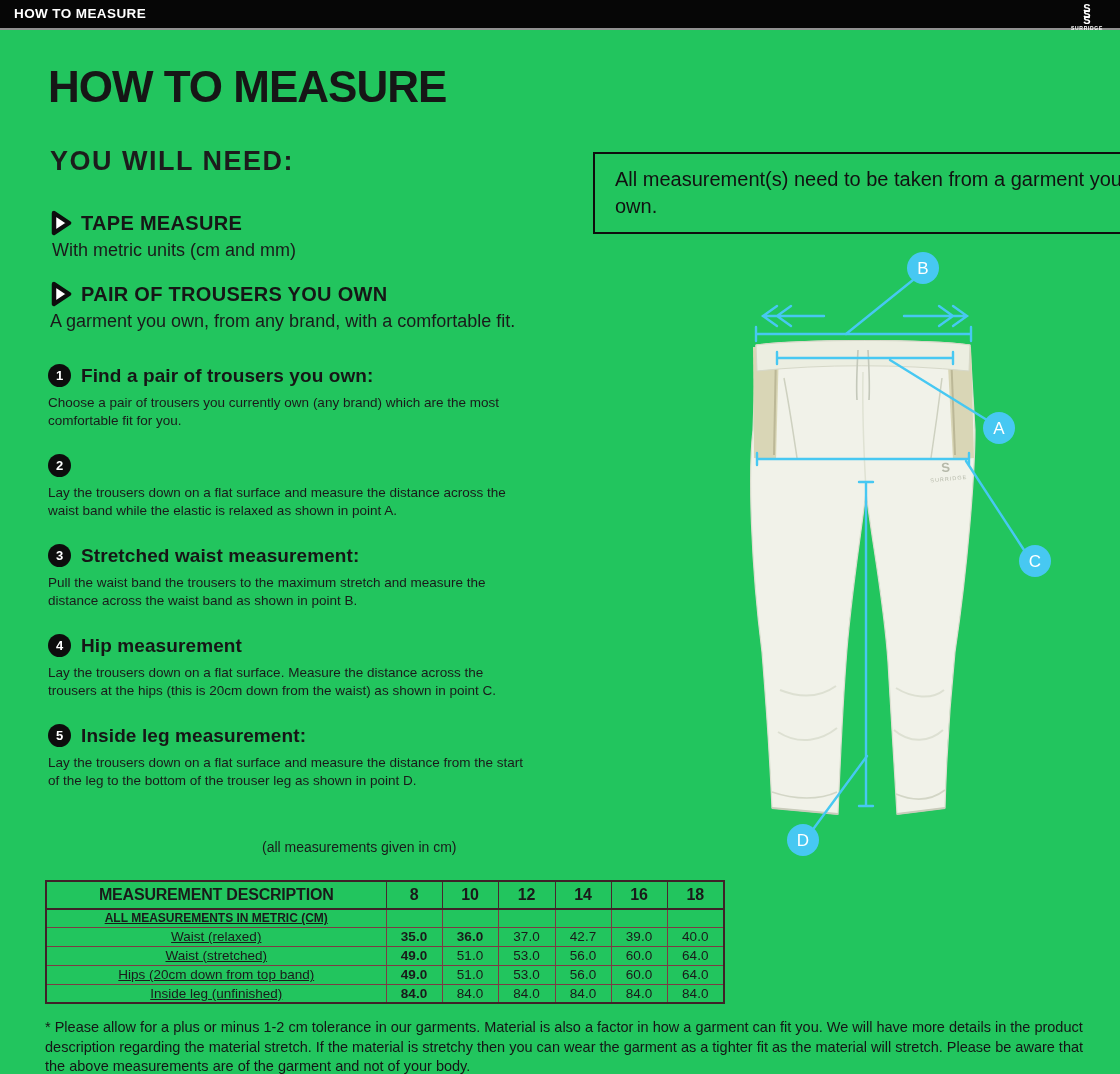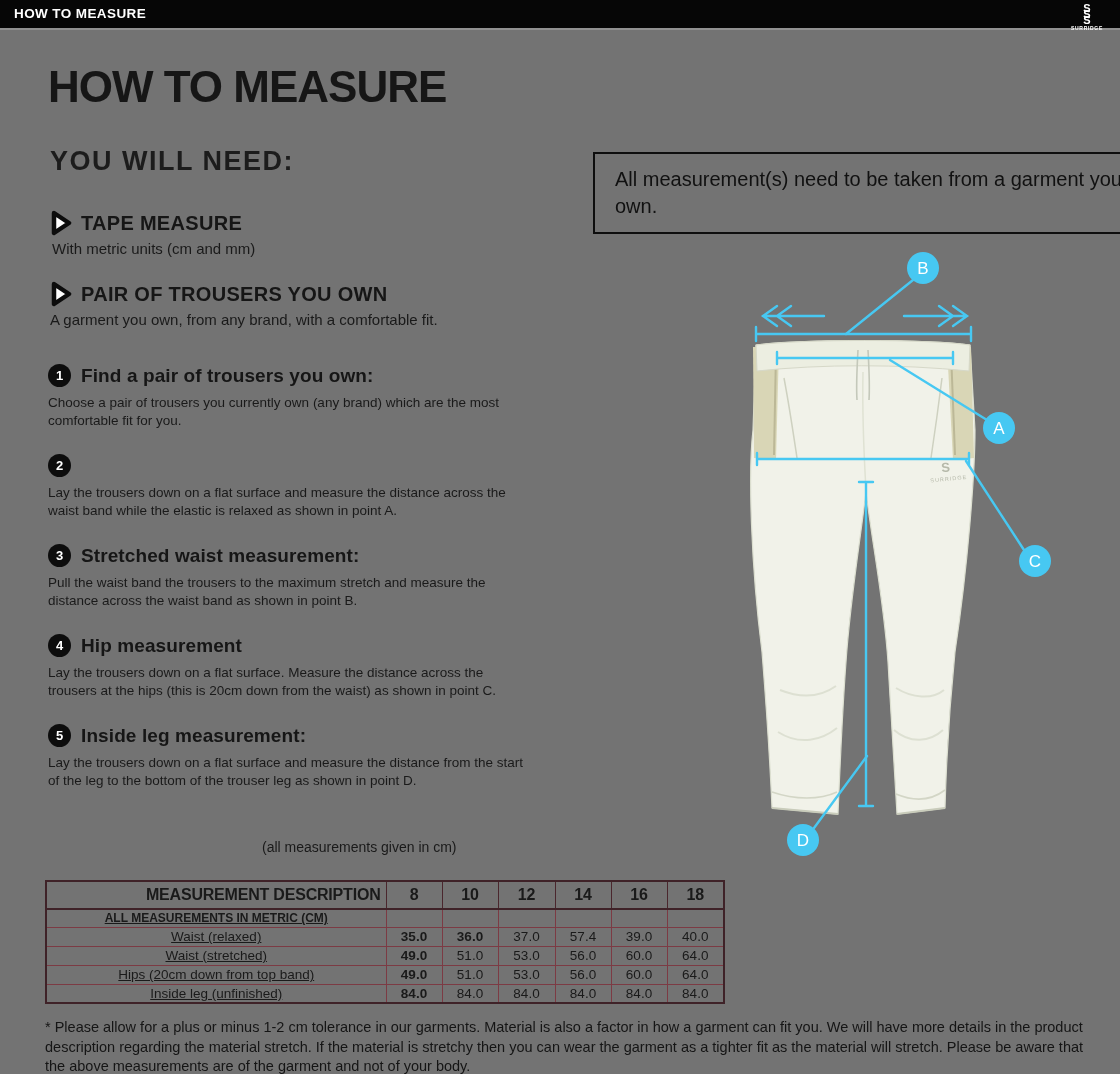--- a/index.html
+++ b/index.html
@@ -1,16 +1,16 @@
 <!DOCTYPE html>
 <html><head>
 <meta charset="utf-8">
 <style>
   html,body{margin:0;padding:0;background:#fff;}
-  .page{position:relative;width:1120px;height:1074px;background:#737373;overflow:hidden;
+  .page{position:relative;width:1120px;height:1074px;background:#22c55e;overflow:hidden;
         font-family:"Liberation Sans",sans-serif;color:#1a1a1a;}
 
   
   .topbar{position:absolute;left:0;top:0;width:1120px;height:28px;background:#060606;
           border-bottom:2px solid #909090;}
   .topbar-title{position:absolute;left:14px;top:6px;color:#fff;font-size:13.5px;
                 font-weight:700;letter-spacing:.4px;}
   .logo{position:absolute;right:10px;top:1px;width:46px;text-align:center;color:#fff;}
   .logo-s{display:flex;flex-direction:column;align-items:center;font-weight:700;
           font-size:11px;line-height:6px;padding-top:4px;}
@@ -19,21 +19,21 @@
   
   .h1{position:absolute;left:48px;top:62px;font-size:44px;font-weight:700;
       letter-spacing:-1px;color:#161616;}
   .h2-need{position:absolute;left:50px;top:146px;font-size:27px;font-weight:700;
            letter-spacing:1.5px;color:#1c1c1c;}
 
   
   .need{position:absolute;left:50px;}
   .need-row{display:flex;align-items:center;gap:9px;font-weight:bold;}
   .need-label{font-size:20px;letter-spacing:.3px;color:#161616;}
-  .need-sub{font-size:15px;margin-top:4px;}
+  .need-sub{font-size:18px;margin-top:4px;}
   .need1{top:210px;} .need2{top:281px;}
   .need1 .need-sub{margin-left:2px;} .need2 .need-sub{margin-left:0;}
 
   
   .step{position:absolute;left:48px;width:492px;}
   .step-head{display:flex;align-items:center;gap:10px;}
   .step-num{width:23px;height:23px;border-radius:50%;background:#0d0d0d;color:#fff;
             font-size:13px;font-weight:700;display:flex;align-items:center;
             justify-content:center;flex:0 0 23px;}
   .step-title{font-size:19px;font-weight:700;letter-spacing:.1px;color:#161616;}
@@ -48,21 +48,21 @@
   
   .h2-chart{position:absolute;left:48px;top:824px;font-size:30px;font-weight:700;
             letter-spacing:.2px;color:#161616;}
   .chart-sub{position:absolute;left:262px;top:839px;font-size:14px;}
   table.size{position:absolute;left:45px;top:880px;border-collapse:collapse;
              border:2px solid #3f2228;table-layout:fixed;}
   table.size th,table.size td{border:1px solid #7c3b44;padding:0 5px;box-sizing:border-box;
              overflow:hidden;white-space:nowrap;}
   table.size th{height:28px;font-size:16px;font-weight:700;letter-spacing:-.2px;
              border-bottom:2px solid #3f2228;border-right:1.5px solid #4a262d;}
-  th.desc{text-align:right;margin-left:36px;}
+  th.desc{text-align:center;margin-left:36px;}
   td.lbl{font-size:13.5px;text-align:center;height:19px;text-decoration:underline;}
   tr.metric td{height:18px;font-size:12px;font-weight:700;}
   td.val{font-size:13.5px;text-align:center;}
   th.num{text-align:center;}
   .b{font-weight:700;}
 
   
   .footnote{position:absolute;left:45px;top:1018px;width:1045px;font-size:14.5px;
             line-height:19.5px;color:#151515;}
 
@@ -241,21 +241,21 @@
         <td class="val"></td>
         <td class="val"></td>
         <td class="val"></td>
         <td class="val"></td>
       </tr>
       <tr>
         <td class="lbl">Waist (relaxed)</td>
         <td class="val b">35.0</td>
         <td class="val b">36.0</td>
         <td class="val">37.0</td>
-        <td class="val">57.4</td>
+        <td class="val">42.7</td>
         <td class="val">39.0</td>
         <td class="val">40.0</td>
       </tr>
       <tr>
         <td class="lbl">Waist (stretched)</td>
         <td class="val b">49.0</td>
         <td class="val">51.0</td>
         <td class="val">53.0</td>
         <td class="val">56.0</td>
         <td class="val">60.0</td>

